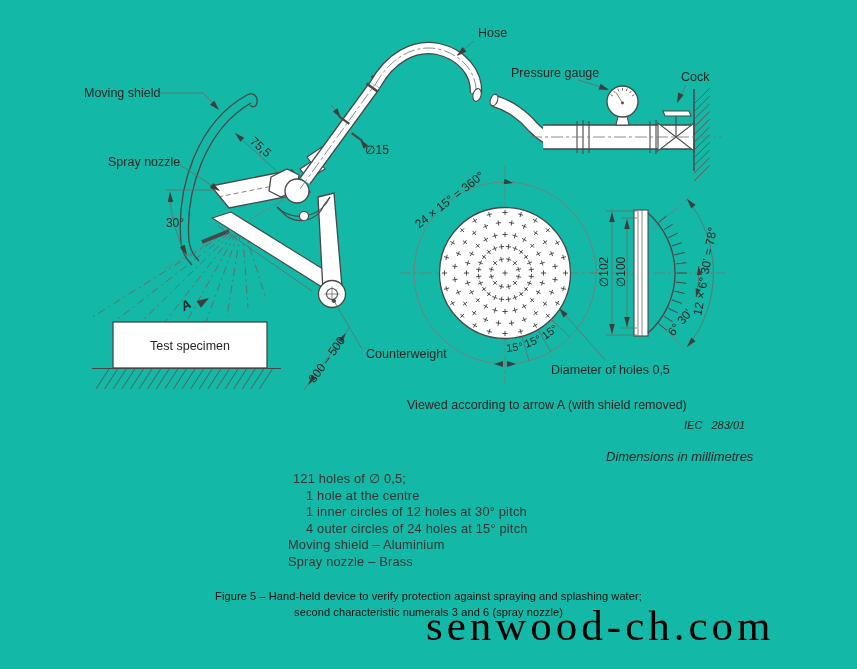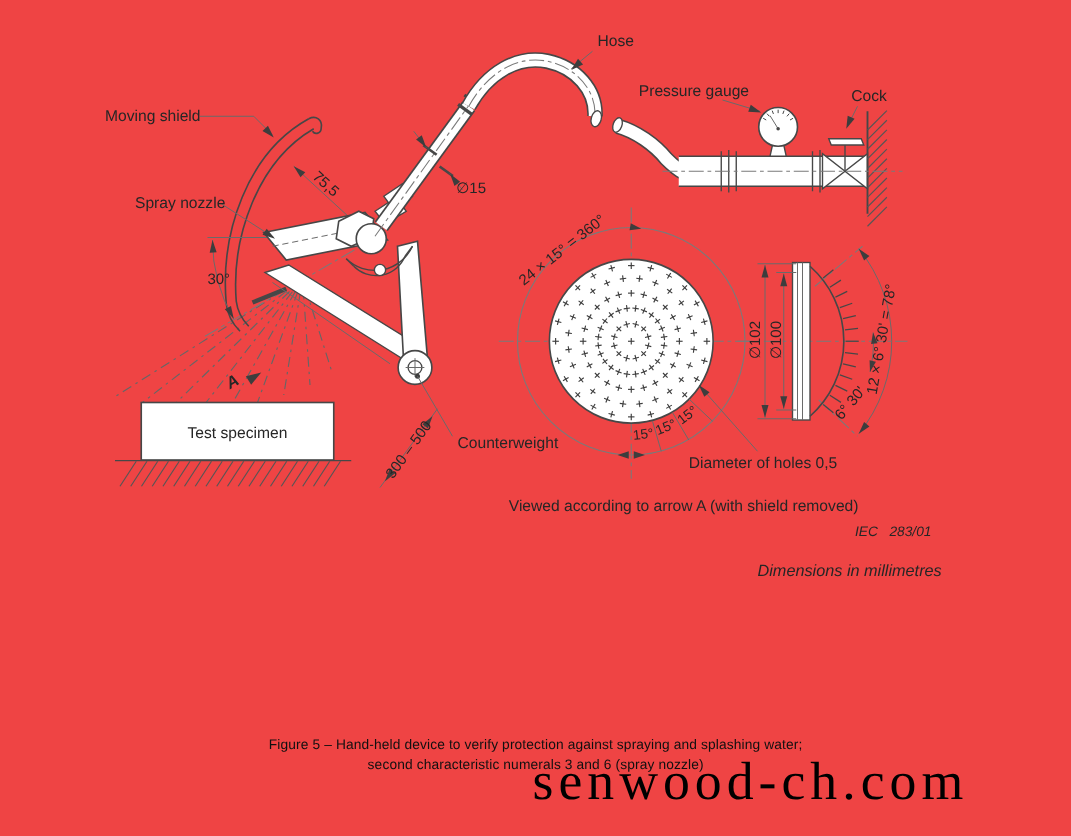--- a/index.html
+++ b/index.html
@@ -1,16 +1,16 @@
 <!DOCTYPE html>
 <html><head>
 <meta charset="utf-8">
 <style>
   html,body{margin:0;padding:0;background:#fff;}
-  #stage{position:relative;width:857px;height:669px;background:#ef4444;overflow:hidden;
+  #stage{position:relative;width:857px;height:669px;background:#14b8a6;overflow:hidden;
          font-family:"Liberation Sans",sans-serif;}
   svg text{fill:#262626;font-family:"Liberation Sans",sans-serif;font-size:12.5px;}
   svg .dim{font-size:12px;}
   svg .it{font-style:italic;}
   svg .sm{font-size:11px;}
   .s1{stroke:#474747;stroke-width:1.3;fill:none;}
   .s2{stroke:#474747;stroke-width:1.1;fill:none;}
   .thin{stroke:#6a6a6a;stroke-width:0.8;fill:none;}
   .cl{stroke:#7a7a7a;stroke-width:0.85;fill:none;stroke-dasharray:12 3 3 3;}
   .wfill{fill:#ffffff;stroke:#474747;stroke-width:1.3;}
@@ -488,20 +488,28 @@
   <text class="dim" text-anchor="middle" transform="rotate(-90 608 272)" x="608" y="272">∅102</text>
   <text class="dim" text-anchor="middle" transform="rotate(-90 624.5 272)" x="624.5" y="272">∅100</text>
   <text class="dim" text-anchor="middle" transform="rotate(-80 709 272)" x="709" y="272">12 × 6° 30' = 78°</text>
   <text class="dim" text-anchor="middle" transform="rotate(-50 683 325)" x="683" y="325">6° 30'</text>
   <text x="407" y="409">Viewed according to arrow A (with shield removed)</text>
   <text class="sm it" x="684" y="429">IEC&nbsp;&nbsp;&nbsp;283/01</text>
   <text class="it" style="font-size:13px" x="606" y="461">Dimensions in millimetres</text>
 </svg>
 
   
+  <div class="notes">
+    <div class="i1">121 holes of ∅ 0,5;</div>
+    <div class="i2">1 hole at the centre</div>
+    <div class="i2">1 inner circles of 12 holes at 30° pitch</div>
+    <div class="i2">4 outer circles of 24 holes at 15° pitch</div>
+    <div>Moving shield – Aluminium</div>
+    <div>Spray nozzle – Brass</div>
+  </div>
 
   
   <div class="caption">
     <div>Figure 5 – Hand-held device to verify protection against spraying and splashing water;</div>
     <div>second characteristic numerals 3 and 6 (spray nozzle)</div>
   </div>
 
   
   <div class="watermark">senwood-ch.com</div>
 </div>

